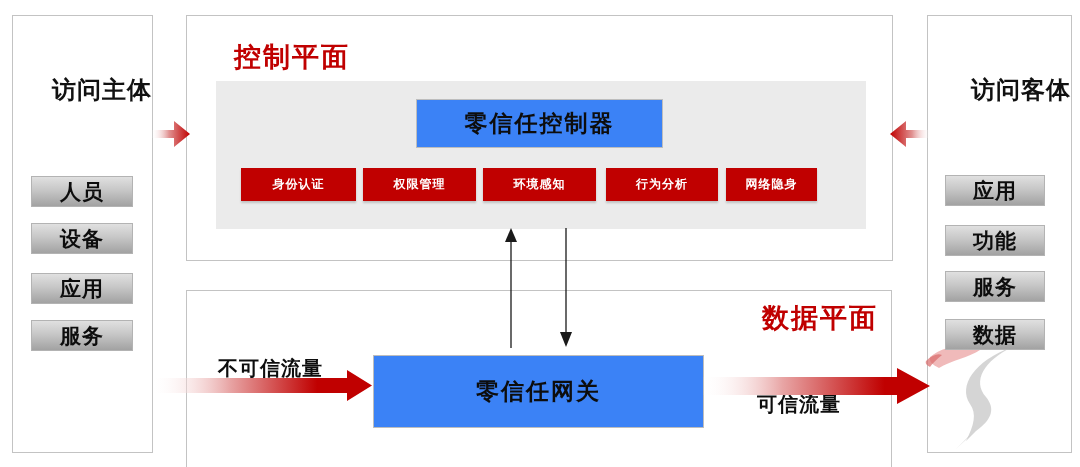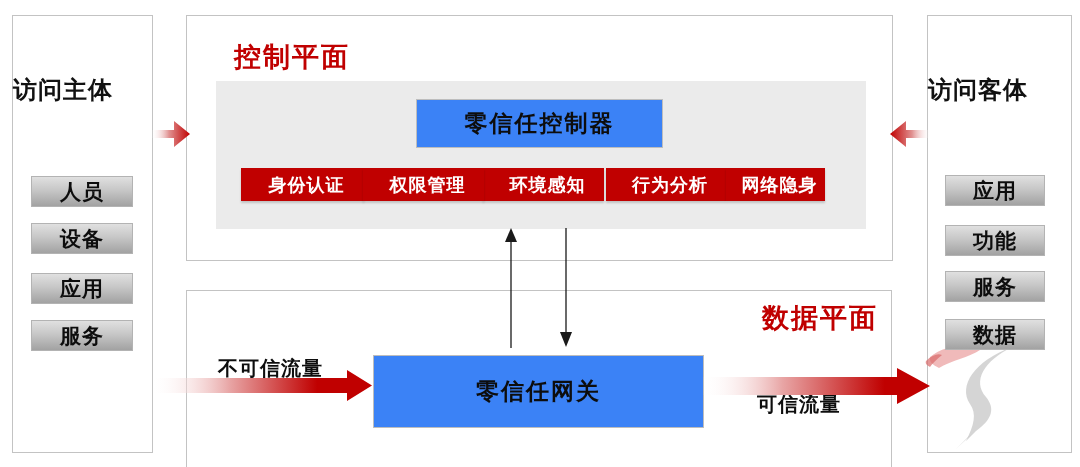--- a/index.html
+++ b/index.html
@@ -7,21 +7,21 @@
     --panel-inner-gray:#EBEBEB;
   }
   html,body{margin:0;padding:0;background:#fff;}
   .stage{
     position:relative;width:1080px;height:467px;background:#fff;
     font-family:"Liberation Sans","DejaVu Sans",sans-serif;
     overflow:hidden;color:#111;
   }
   .box{position:absolute;background:#fff;border:1.5px solid #c3c3c3;box-sizing:border-box;}
   .panel-title{
-    position:absolute;left:0;right:0;text-align:left;
+    position:absolute;left:0;right:0;text-align:right;
     font-size:24px;font-weight:bold;color:#111;letter-spacing:1px;
   }
   .pill{
     position:absolute;width:102px;height:31px;box-sizing:border-box;
     background:linear-gradient(180deg,#e0e0e0 0%,#c7c7c7 45%,#a2a2a2 100%);
     border:1px solid #b3b3b3;
     display:flex;align-items:center;justify-content:center;
     font-size:21px;font-weight:bold;color:#0d0d0d;letter-spacing:1px;
   }
   .plane-title{
@@ -29,23 +29,22 @@
   }
   .inner-gray{position:absolute;background:var(--panel-inner-gray);}
   .white-node{
     position:absolute;background:#3b82f6;border:1.5px solid #bdbdbd;box-sizing:border-box;
     display:flex;align-items:center;justify-content:center;
     font-size:23px;font-weight:bold;color:#0d0d0d;letter-spacing:2px;
   }
   .module{
     position:absolute;top:152px;height:33px;background:var(--accent-red);
     display:flex;align-items:center;justify-content:center;
-    font-size:18px;font-weight:bold;color:#fff;letter-spacing:1px;
+    font-size:12px;font-weight:bold;color:#fff;letter-spacing:1px;
     box-shadow:0 2px 2px rgba(0,0,0,0.18);
-    padding-left:8px;
   }
   .traffic-label{
     position:absolute;font-size:20px;font-weight:bold;color:#0d0d0d;letter-spacing:1px;
   }
   svg{position:absolute;display:block;}
 </style>
 </head>
 <body>
 
 <div class="stage">

